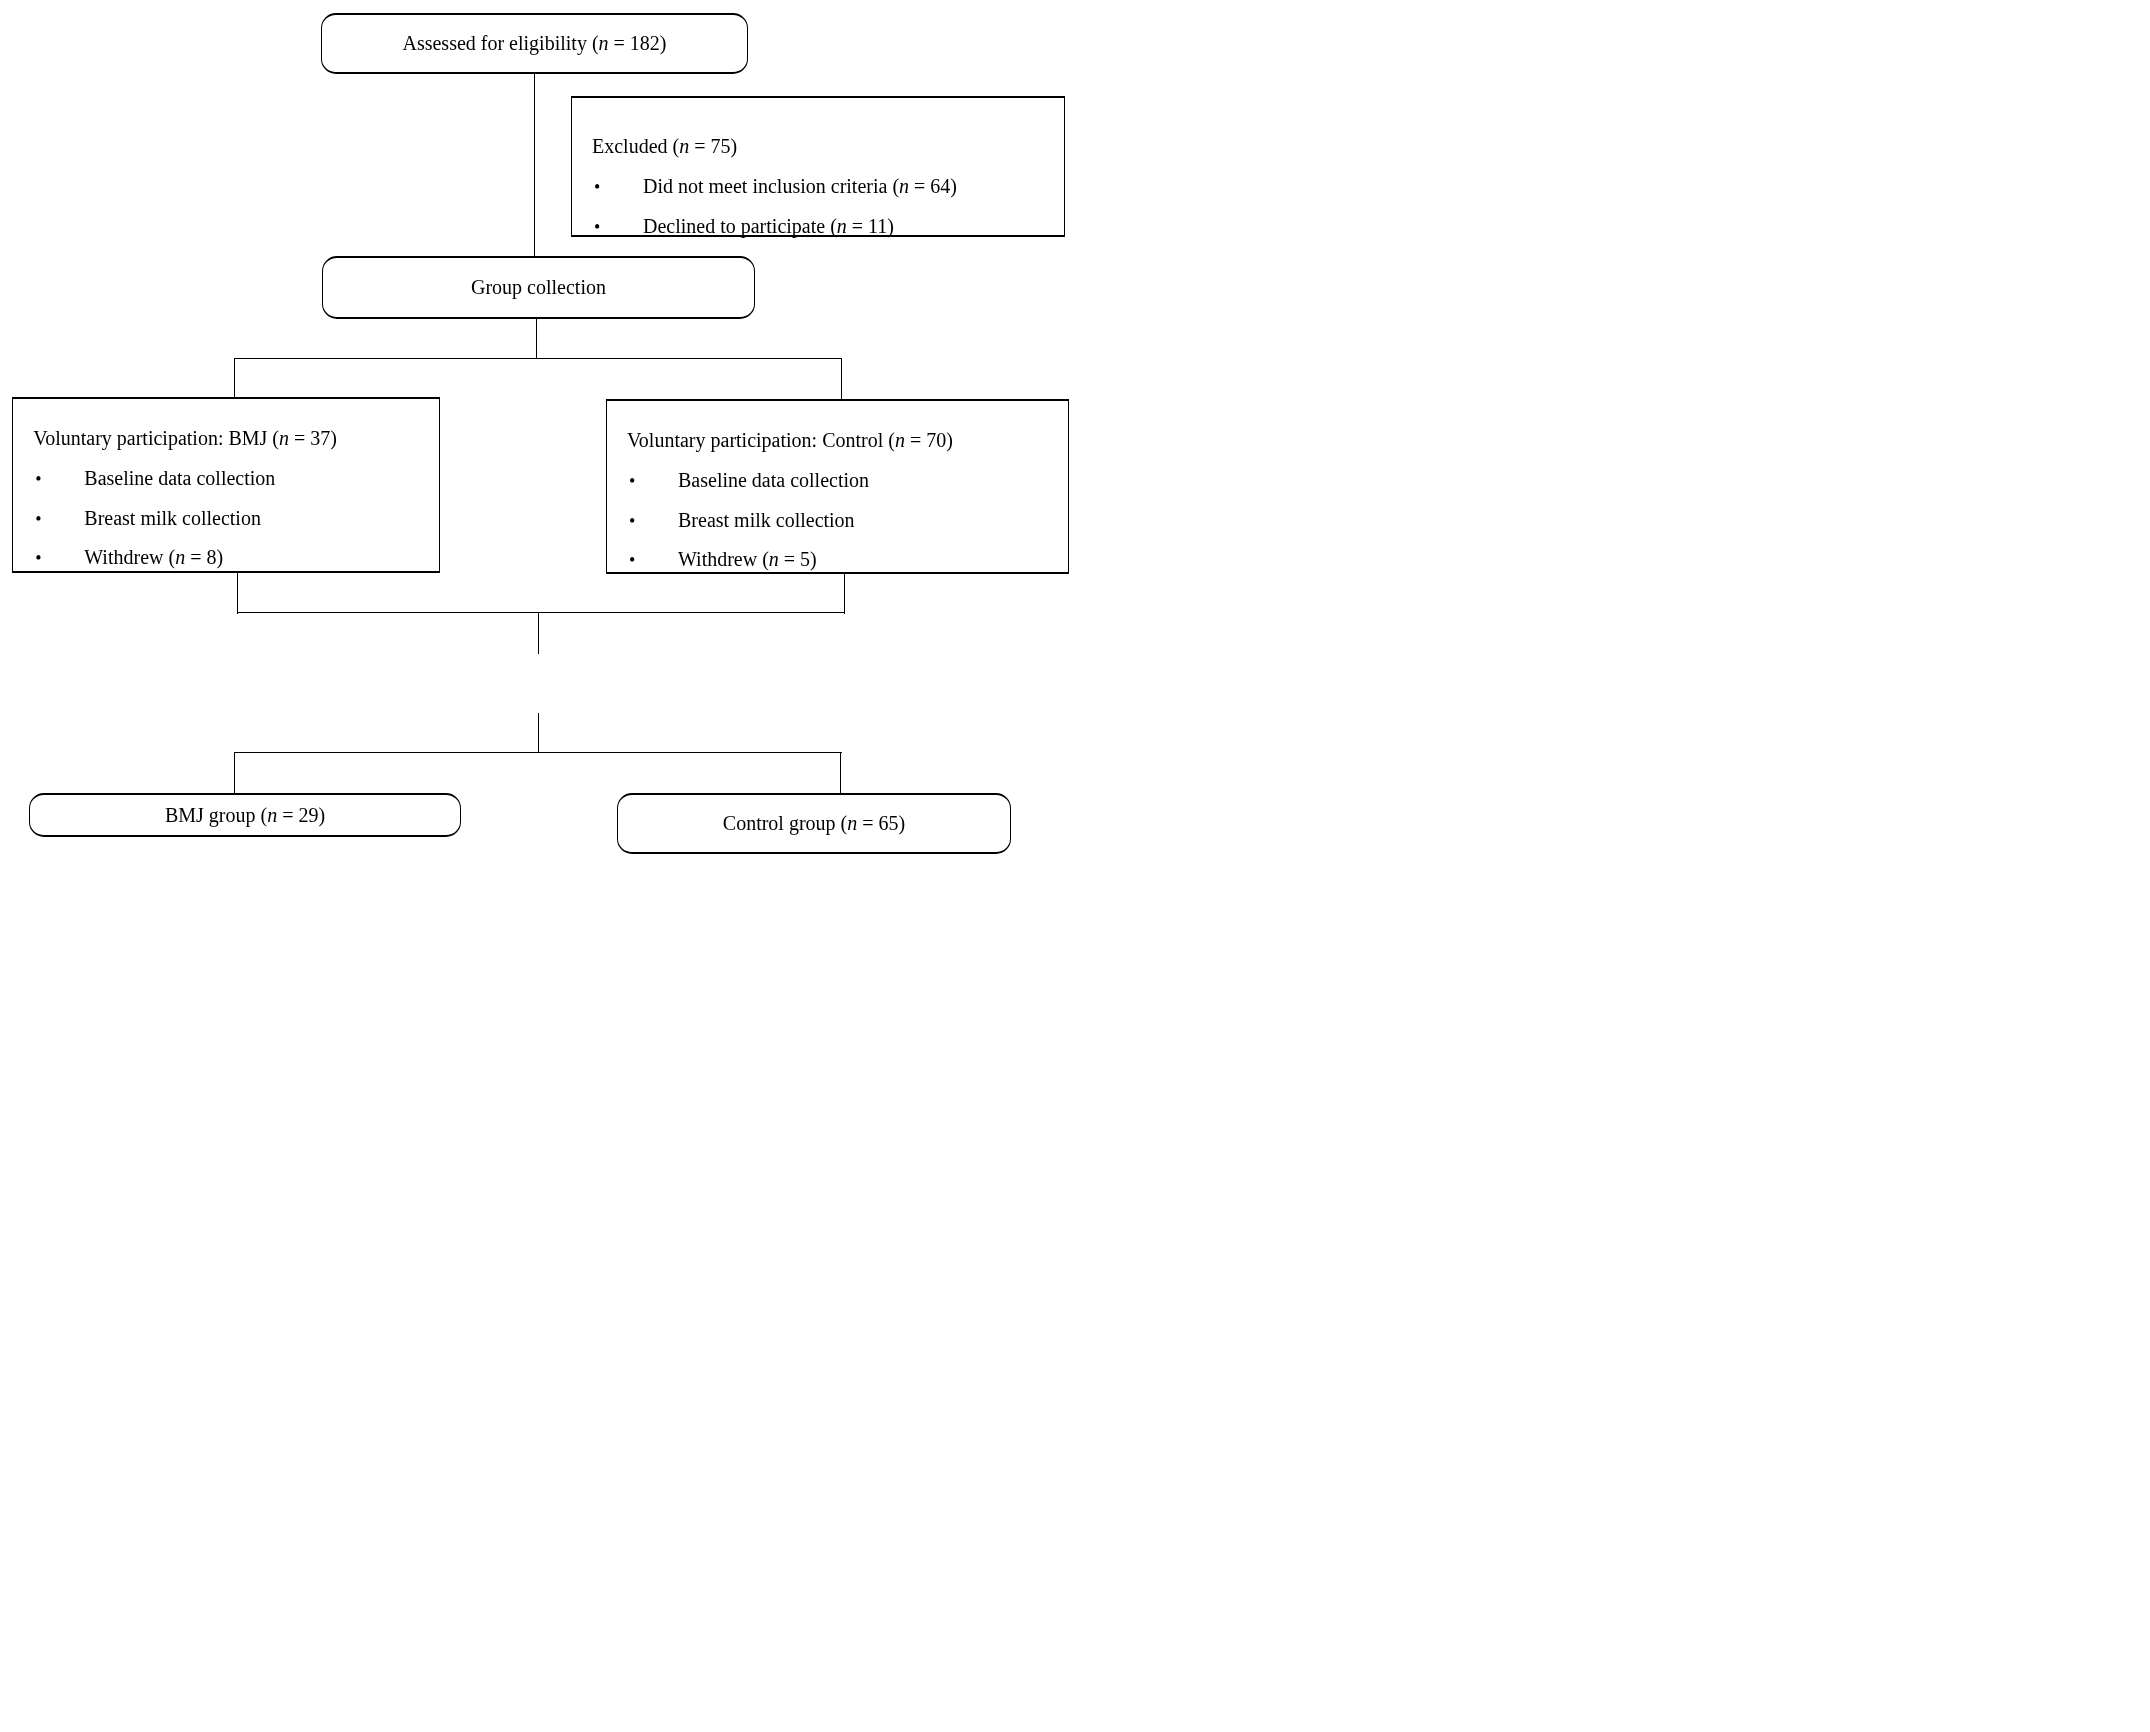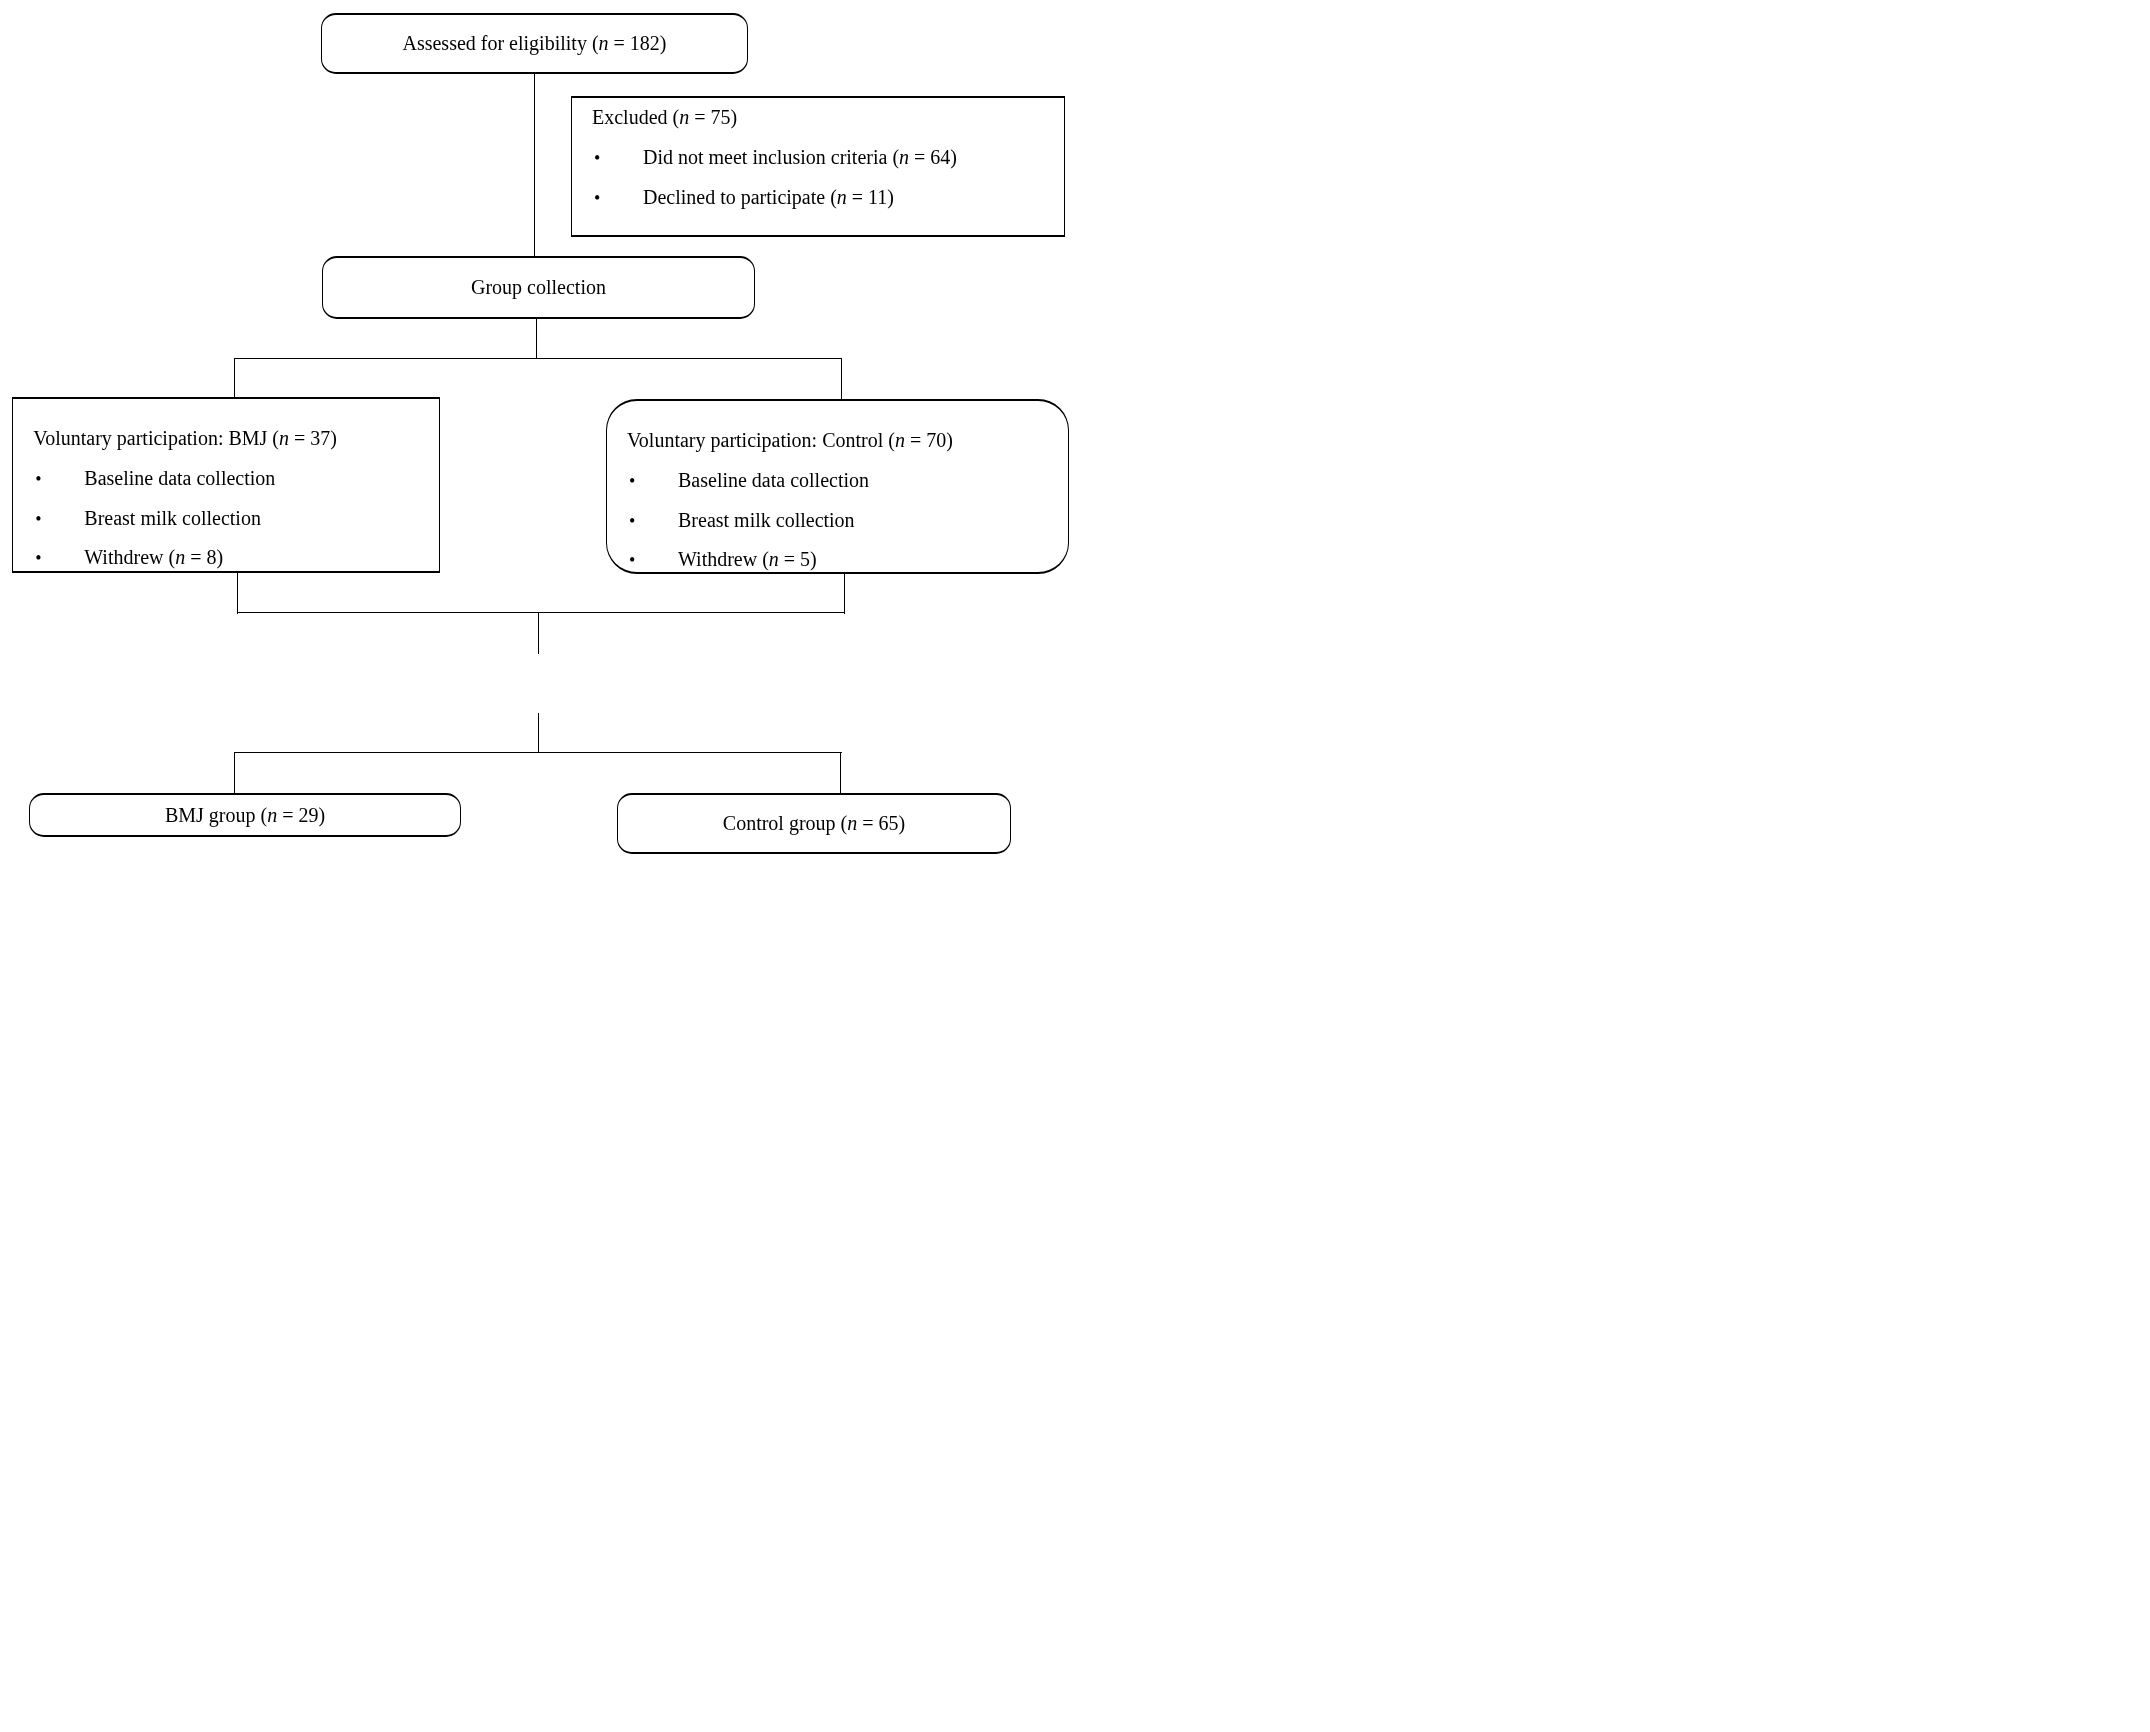--- a/index.html
+++ b/index.html
@@ -23,21 +23,21 @@
     font-size: 20px;
     line-height: 1.24;
   }
   .box-center {
     display: flex;
     align-items: center;
     justify-content: center;
     text-align: center;
     border-radius: 15px;
   }
-  .box-list .box-title { margin: 7px 0 0 20px; }
+  .box-list .box-title { margin: 36px 0 0 20px; }
   .box-list.tall .box-title { margin-top: 27px; }
   .bullet-row { display: flex; align-items: baseline; margin: 15px 0 0 22px; }
   .bullet-dot { flex: 0 0 49px; font-size: 18px; }
   .bullet-text { flex: 1 1 auto; }
   i { font-style: italic; }
 </style>
 </head>
 <body>
 
 <div class="canvas">
@@ -85,21 +85,21 @@
     <div class="bullet-row">
       <span class="bullet-dot">•</span>
       <span class="bullet-text">Breast milk collection</span>
     </div>
     <div class="bullet-row">
       <span class="bullet-dot">•</span>
       <span class="bullet-text">Withdrew (<i>n</i> = 8)</span>
     </div>
   </div>
 
-  <div class="box box-list tall" style="left:606px; top:399px; width:463px; height:175px;border-radius:31px;">
+  <div class="box box-list tall" style="left:606px; top:399px; width:463px; height:175px;">
     <div class="box-title">Voluntary participation: Control (<i>n</i> = 70)</div>
     <div class="bullet-row">
       <span class="bullet-dot">•</span>
       <span class="bullet-text">Baseline data collection</span>
     </div>
     <div class="bullet-row">
       <span class="bullet-dot">•</span>
       <span class="bullet-text">Breast milk collection</span>
     </div>
     <div class="bullet-row">

